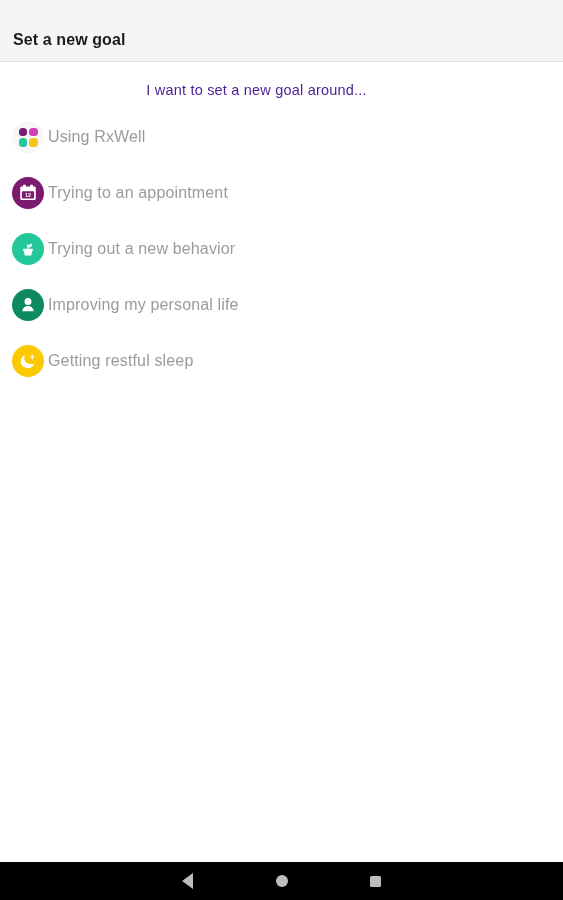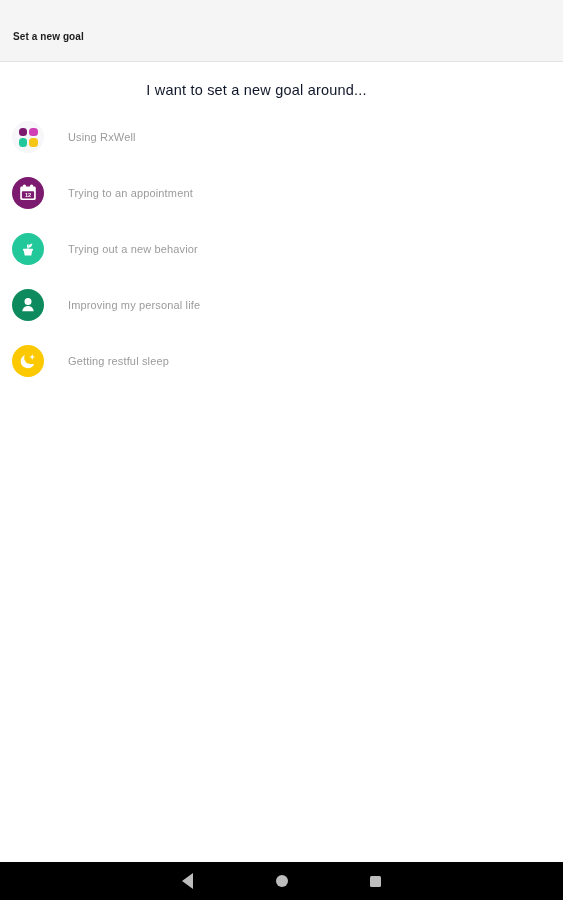--- a/index.html
+++ b/index.html
@@ -23,21 +23,21 @@
     width: 563px;
     height: 62px;
     background: #f5f5f5;
     border-bottom: 1px solid #e2e2e2;
     box-sizing: border-box;
   }
   .appbar-title {
     position: absolute;
     left: 13px;
     top: 31px;
-    font-size: 10px;
+    font-size: 16px;
     font-weight: bold;
     color: #1c1c1c;
     letter-spacing: 0.1px;
     white-space: nowrap;
   }
 
   
   .content {
     position: absolute;
     left: 0;
@@ -46,21 +46,21 @@
     bottom: 38px;
     background: #ffffff;
   }
   .prompt {
     position: absolute;
     left: 0;
     top: 20px;
     width: 513px;
     text-align: center;
     font-size: 14.5px;
-    color: #0f172a;
+    color: #4c1d95;
     letter-spacing: 0.2px;
     white-space: nowrap;
   }
 
   .goal-list {
     position: absolute;
     left: 0;
     top: 47px;
     width: 563px;
   }
@@ -78,22 +78,22 @@
     height: 32px;
     border-radius: 50%;
     flex: 0 0 32px;
     position: relative;
     display: flex;
     align-items: center;
     justify-content: center;
   }
   .goal-icon svg { display: block; }
   .goal-label {
-    margin-left: 24px;
-    font-size: 11px;
+    margin-left: 4px;
+    font-size: 16px;
     color: #9b9b9e;
     letter-spacing: 0.15px;
     white-space: nowrap;
   }
 
   
   .rx-logo {
     background: #f7f6f8;
   }
   .rx-grid {

